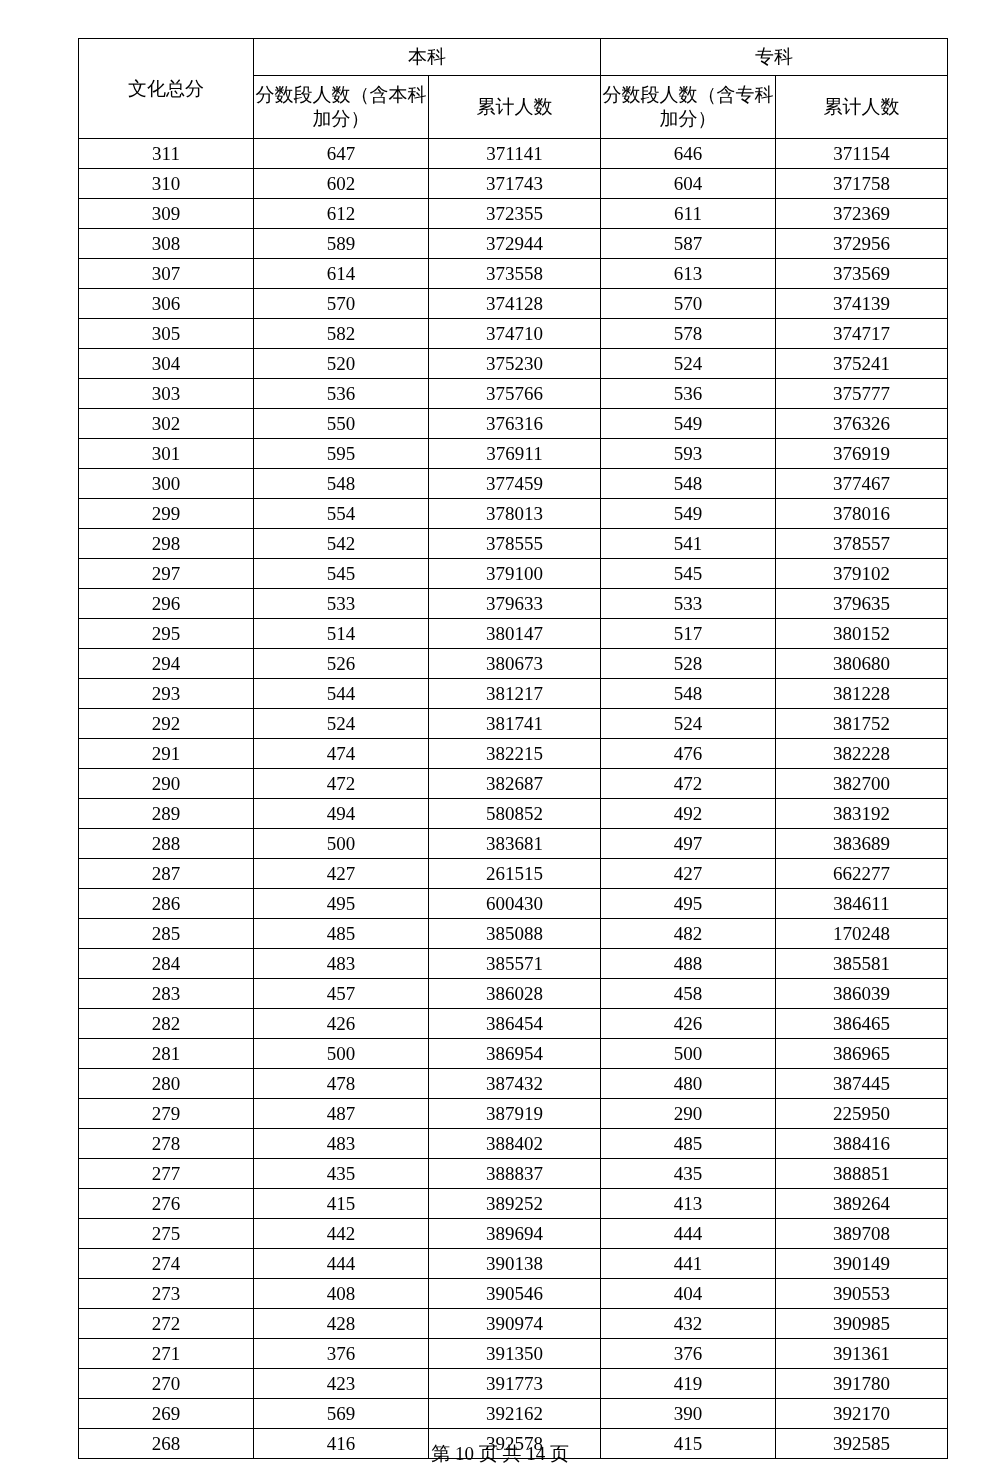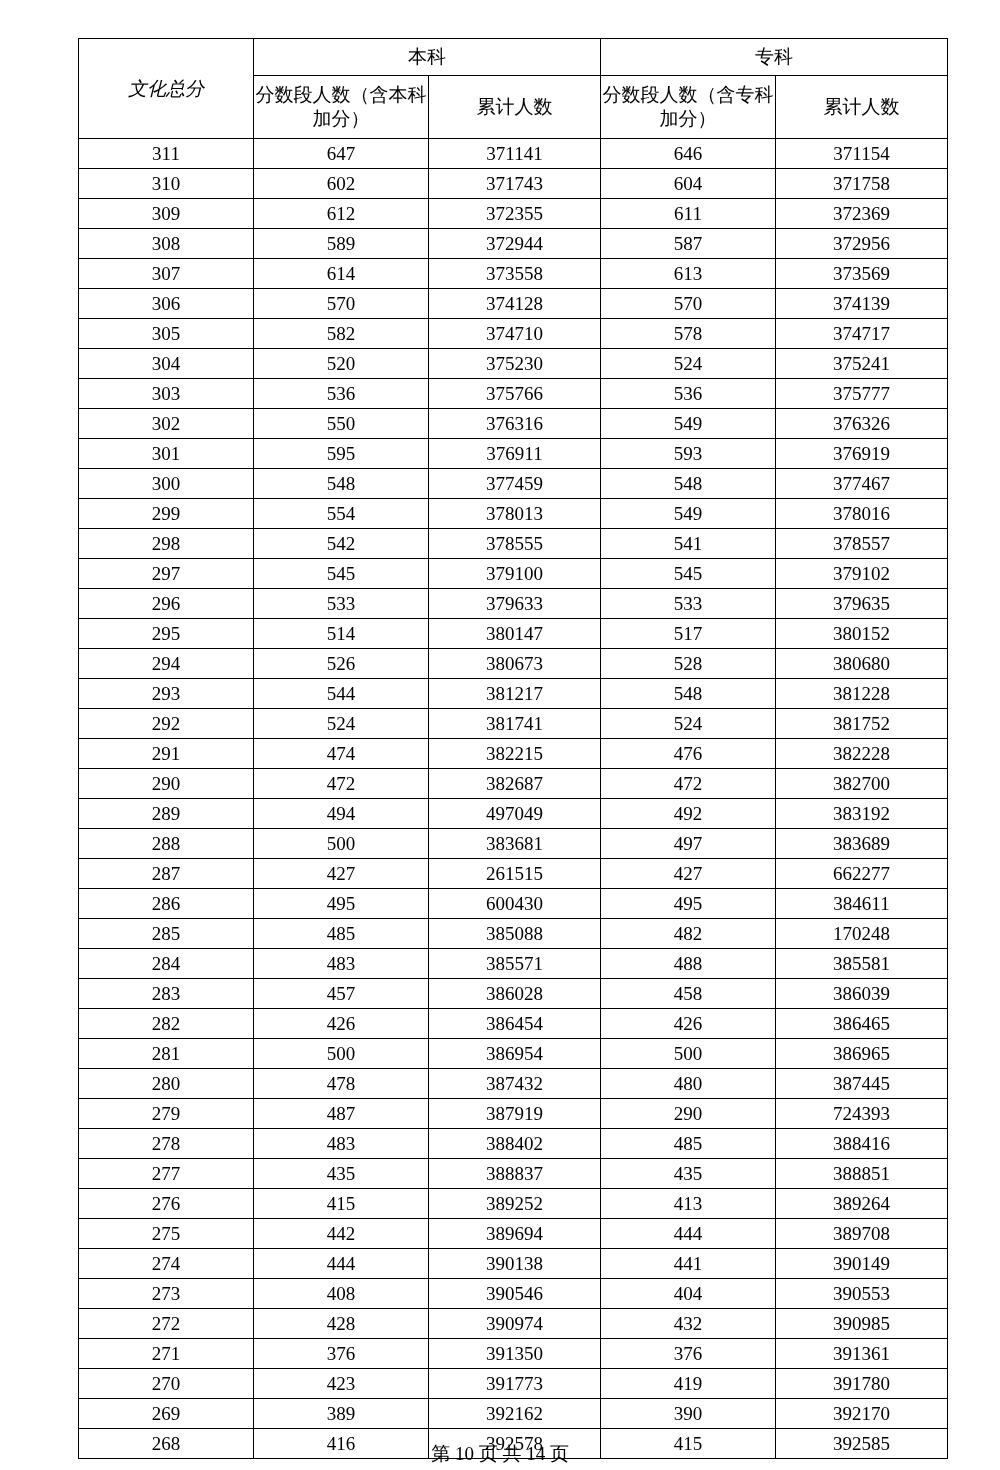--- a/index.html
+++ b/index.html
@@ -42,21 +42,20 @@
   col.c-score { width: 175px; }
   col.c-seg  { width: 175px; }
   col.c-cum  { width: 172px; }
 
   th.group-head {
     height: 36px;
     font-size: 20px;
   }
   th.score-head {
     font-size: 20px;
-    font-style: italic;
   }
   th.sub-head {
     height: 62px;
     font-size: 19px;
     padding: 0 6px;
   }
   td.data-cell {
     height: 29px;
     font-size: 20px;
   }
@@ -247,21 +246,21 @@
         <tr>
           <td class="data-cell">290</td>
           <td class="data-cell">472</td>
           <td class="data-cell">382687</td>
           <td class="data-cell">472</td>
           <td class="data-cell">382700</td>
         </tr>
         <tr>
           <td class="data-cell">289</td>
           <td class="data-cell">494</td>
-          <td class="data-cell">497049</td>
+          <td class="data-cell">580852</td>
           <td class="data-cell">492</td>
           <td class="data-cell">383192</td>
         </tr>
         <tr>
           <td class="data-cell">288</td>
           <td class="data-cell">500</td>
           <td class="data-cell">383681</td>
           <td class="data-cell">497</td>
           <td class="data-cell">383689</td>
         </tr>
@@ -319,21 +318,21 @@
           <td class="data-cell">478</td>
           <td class="data-cell">387432</td>
           <td class="data-cell">480</td>
           <td class="data-cell">387445</td>
         </tr>
         <tr>
           <td class="data-cell">279</td>
           <td class="data-cell">487</td>
           <td class="data-cell">387919</td>
           <td class="data-cell">290</td>
-          <td class="data-cell">724393</td>
+          <td class="data-cell">225950</td>
         </tr>
         <tr>
           <td class="data-cell">278</td>
           <td class="data-cell">483</td>
           <td class="data-cell">388402</td>
           <td class="data-cell">485</td>
           <td class="data-cell">388416</td>
         </tr>
         <tr>
           <td class="data-cell">277</td>
@@ -386,21 +385,21 @@
         </tr>
         <tr>
           <td class="data-cell">270</td>
           <td class="data-cell">423</td>
           <td class="data-cell">391773</td>
           <td class="data-cell">419</td>
           <td class="data-cell">391780</td>
         </tr>
         <tr>
           <td class="data-cell">269</td>
-          <td class="data-cell">389</td>
+          <td class="data-cell">569</td>
           <td class="data-cell">392162</td>
           <td class="data-cell">390</td>
           <td class="data-cell">392170</td>
         </tr>
         <tr>
           <td class="data-cell">268</td>
           <td class="data-cell">416</td>
           <td class="data-cell">392578</td>
           <td class="data-cell">415</td>
           <td class="data-cell">392585</td>

